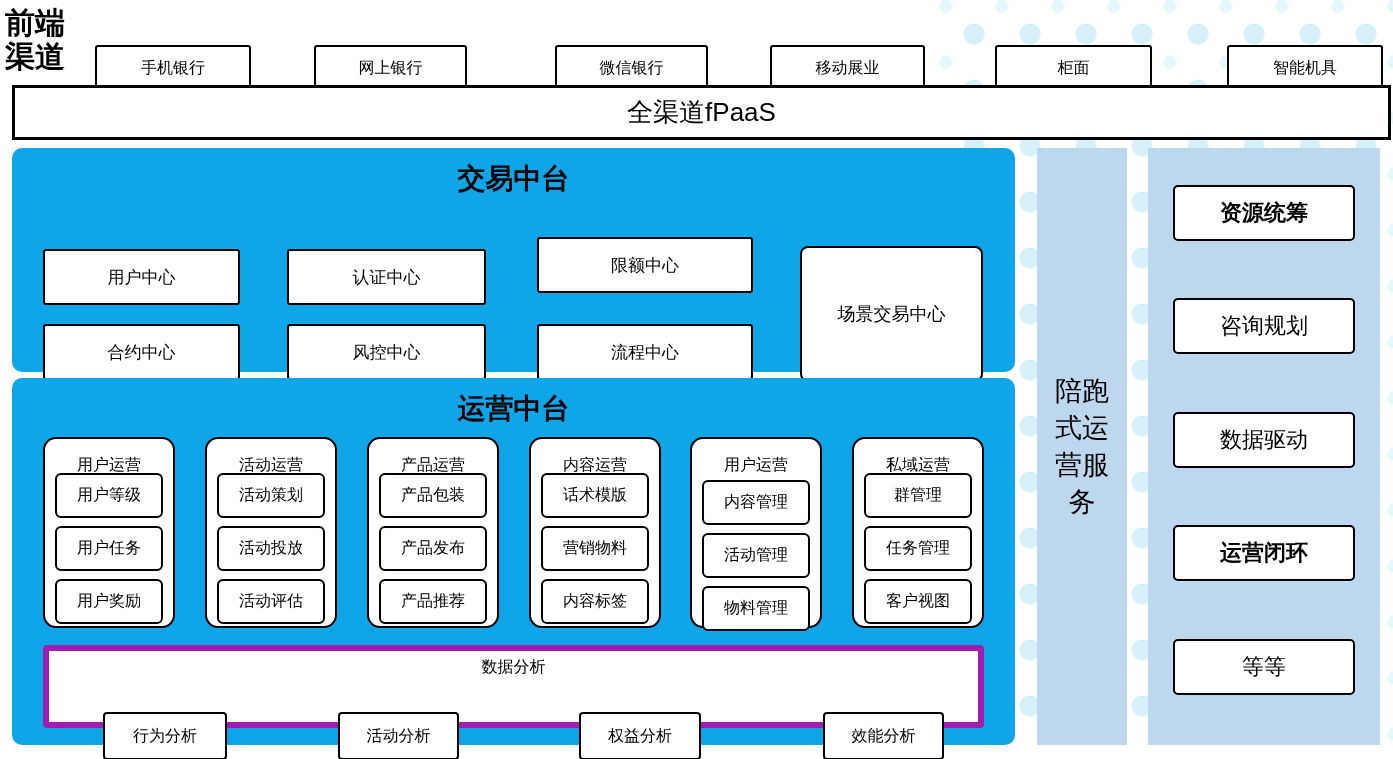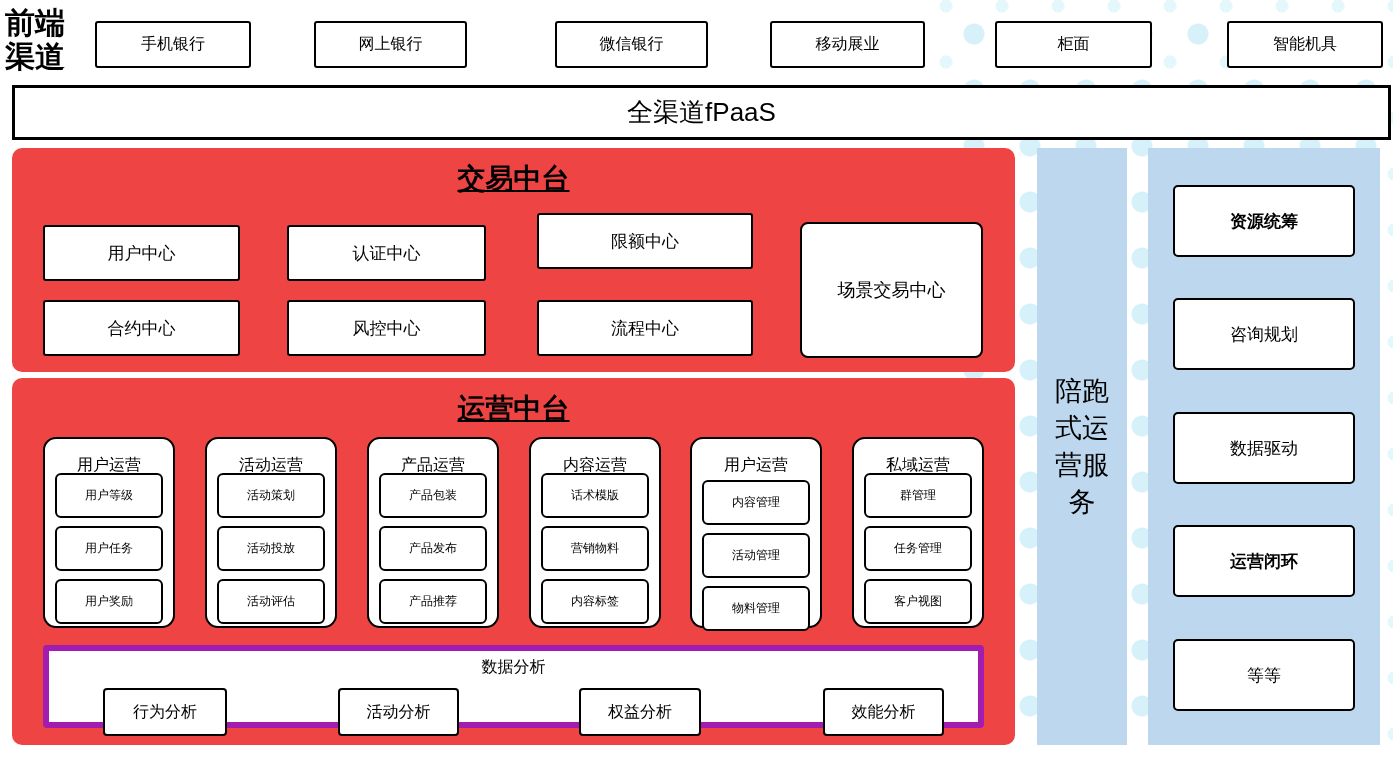--- a/index.html
+++ b/index.html
@@ -23,34 +23,34 @@
 
   .front-label{
     position:absolute;left:5px;top:6px;width:70px;z-index:2;
     font-family:"Liberation Serif","DejaVu Serif",serif;
     font-weight:bold;font-size:30px;line-height:34px;
   }
 
   .box{
     position:absolute;background:#fff;border:2px solid #000;border-radius:3px;
     display:flex;align-items:center;justify-content:center;
-    font-size:17px;z-index:2;text-align:left;
+    font-size:17px;z-index:2;text-align:left;margin-top:24px;
   }
   .ch{top:21px;height:47px;font-size:16px;}
 
   .fpaas{
     position:absolute;left:12px;top:85px;width:1379px;height:55px;z-index:2;
     background:#fff;border:3px solid #000;
     display:flex;align-items:center;justify-content:center;
     font-size:26px;
   }
 
   .panel{
     position:absolute;left:12px;width:1003px;z-index:1;
-    background:#ef4444;border-radius:10px;text-decoration:underline;
+    background:#0ea5e9;border-radius:10px;
   }
   .panel-title{
     padding-top:12px;text-align:center;font-size:28px;font-weight:bold;
   }
   .trans{top:148px;height:224px;}
   .ops{top:378px;height:367px;}
 
   .scene{border-radius:8px;font-size:18px;}
 
   .group{
@@ -58,21 +58,21 @@
     background:#fff;border:2px solid #000;border-radius:13px;
     display:flex;flex-direction:column;
   }
   .group-title{
     height:32px;display:flex;align-items:center;justify-content:center;
     font-size:16px;padding-top:20px;
   }
   .group-items{flex:1;display:flex;flex-direction:column;padding:2px 10px 0 10px;}
   .g-item{
     height:45px;margin-bottom:8px;background:#fff;border:2px solid #000;border-radius:6px;
-    display:flex;align-items:center;justify-content:center;font-size:12px;
+    display:flex;align-items:center;justify-content:center;font-size:16px;
   }
   .group.shift .group-items{padding-top:9px;}
 
   .da{
     position:absolute;left:31px;top:267px;width:941px;height:83px;
     background:#fff;border:6px solid #a21caf;border-radius:4px;
   }
   .da-title{text-align:center;font-size:16px;padding-top:6px;}
   .da-item{top:37px;height:48px;font-size:16px;border-radius:4px;}
 
@@ -83,23 +83,23 @@
   }
   .side-bar-text{
     width:58px;font-size:27px;line-height:37px;text-align:center;
   }
 
   .right-panel{
     position:absolute;left:1148px;top:148px;width:232px;height:597px;z-index:1;
     background:#BDD7EE;
   }
   .rp-box{
-    position:absolute;left:25px;width:182px;height:72px;
+    position:absolute;left:25px;width:182px;height:56px;
     background:#fff;border:2px solid #000;border-radius:5px;
-    display:flex;align-items:center;justify-content:center;font-size:17px;
+    display:flex;align-items:center;justify-content:center;font-size:22px;
   }
   .rp-box.bold{font-weight:bold;}
 </style>
 </head>
 <body>
 
 <div class="dot-field"></div>
 
 <div class="front-label">前端渠道</div>
 <div class="box ch" style="left:95px;width:156px">手机银行</div>

